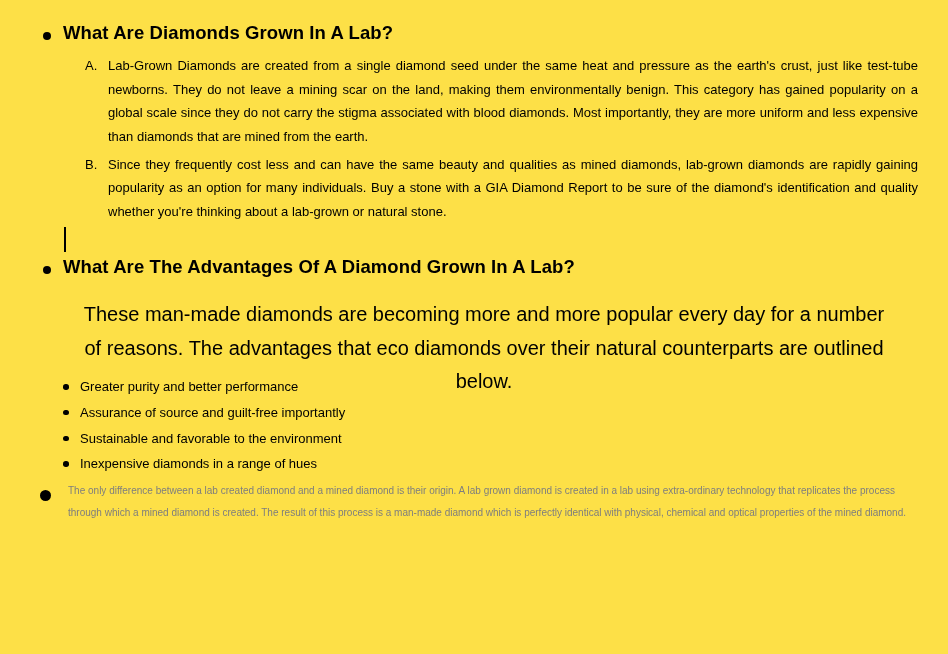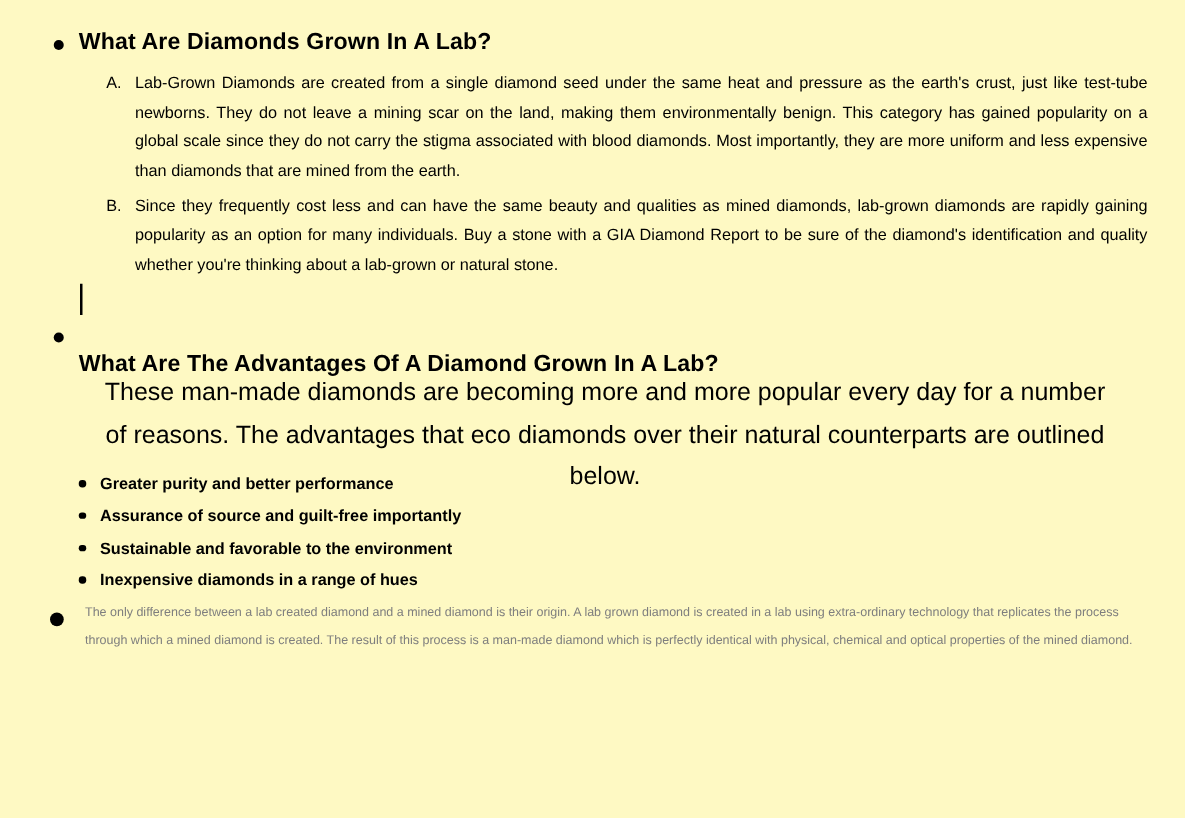--- a/index.html
+++ b/index.html
@@ -4,41 +4,41 @@
 <style>
   html, body {
     margin: 0;
     padding: 0;
     background: #ffffff;
   }
   .page {
     position: relative;
     width: 948px;
     height: 654px;
-    background: #fef9c3;
+    background: #fde047;
     font-family: "Liberation Sans", sans-serif;
     color: #000000;
     overflow: hidden;
   }
   .dot {
     position: absolute;
     background: #000000;
     border-radius: 50%;
   }
   .heading {
     position: absolute;
     font-size: 18.5px;
     font-weight: bold;
     line-height: 23px;
     white-space: nowrap;
     letter-spacing: 0.1px;
   }
   #heading1 { left: 63px; top: 21px; }
   #dot-h1   { left: 43px; top: 32px; width: 8px; height: 8px; }
-  #heading2 { left: 63px; top: 255px; margin-top: 24px; }
+  #heading2 { left: 63px; top: 255px; }
   #dot-h2   { left: 43px; top: 266px; width: 8px; height: 8px; }
 
   .lettered-list {
     position: absolute;
     left: 85px;
     top: 54px;
     width: 833px;
     font-size: 13px;
     line-height: 23.5px;
   }
@@ -71,21 +71,20 @@
     font-size: 20px;
     line-height: 33.5px;
     text-align: center;
   }
 
   .bullet-list {
     position: absolute;
     left: 63px;
     top: 374px;
     width: 700px;
-    font-weight: bold;
   }
   .bullet-item {
     position: relative;
     padding-left: 17px;
     font-size: 13px;
     line-height: 25.8px;
   }
   .bullet-item .b-dot {
     position: absolute;
     left: 0;

